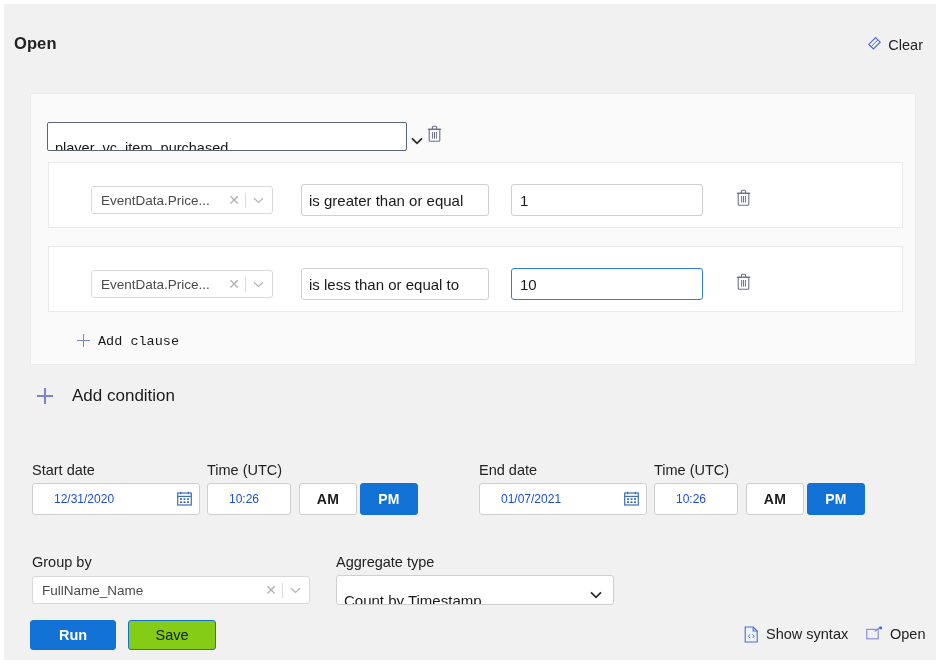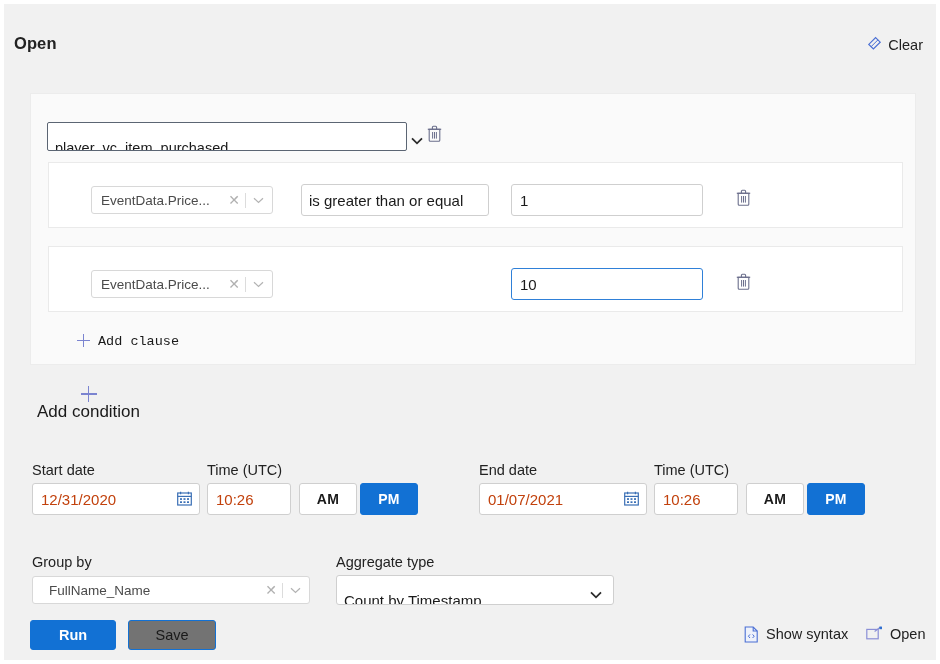--- a/index.html
+++ b/index.html
@@ -175,23 +175,22 @@
     font-size: 13.5px;
     color: #1a1a1a;
     font-weight: 500;
   }
 
   .add-condition {
     position: absolute;
     left: 33px; top: 382px;
     display: flex;
     align-items: center;
-    gap: 0;
-    cursor: pointer;
-    flex-direction: column;
+    gap: 19px;
+    cursor: pointer;
   }
   .add-condition .lbl {
     font-size: 17px;
     color: #1a1a1a;
     font-weight: 500;
   }
 
   .plus {
     display: inline-block;
     position: relative;
@@ -211,26 +210,26 @@
 
   
   .field-label {
     position: absolute;
     font-size: 14.5px;
     color: #222222;
   }
   .text-input {
     position: absolute;
     font-family: "Liberation Sans", sans-serif;
-    font-size: 15px;
-    color: #c2410c;
+    font-size: 12px;
+    color: #1d4ed8;
     background: #ffffff;
     border: 1px solid #cfcfcf;
     border-radius: 3px;
-    padding: 0 8px;
+    padding: 0 21px;
     height: 32px;
   }
   .date-wrap { position: absolute; }
   .cal-icon {
     position: absolute;
     right: 8px; top: 8px;
     cursor: pointer;
   }
   .ampm {
     position: absolute;
@@ -260,21 +259,21 @@
   
   .groupby-box {
     position: absolute;
     left: 28px; top: 572px;
     width: 278px; height: 28px;
     background: #ffffff;
     border: 1px solid #d8d8d8;
     border-radius: 3px;
     display: flex;
     align-items: center;
-    padding-left: 16px;
+    padding-left: 9px;
     cursor: pointer;
   }
   .agg-select {
     position: absolute;
     left: 332px; top: 571px;
     width: 278px; height: 30px;
     font-family: "Liberation Sans", sans-serif;
     font-size: 15px;
     color: #1a1a1a;
     background: #ffffff;
@@ -301,21 +300,21 @@
     left: 26px; top: 616px;
     width: 86px;
     background: #1271d4;
     border: 1px solid #1271d4;
     color: #ffffff;
     font-weight: bold;
   }
   .btn-save {
     left: 124px; top: 616px;
     width: 88px;
-    background: #737373;
+    background: #84cc16;
     border: 1px solid #1271d4;
     color: #1a1a1a;
   }
   .footer-link {
     position: absolute;
     display: flex;
     align-items: flex-start;
     gap: 7px;
     cursor: pointer;
   }
@@ -389,20 +388,21 @@
       <div class="token-box">
         <span class="token-text">EventData.Price...</span>
         <span class="token-x">✕</span>
         <span class="token-div"></span>
         <span class="token-caret">
           <svg width="11" height="7" viewBox="0 0 11 7">
               <path d="M1 1.2 L5.5 5.5 L10 1.2" fill="none" stroke="#b3b3b3" stroke-width="1.2"></path>
             </svg>
         </span>
       </div>
+      <select class="op-select"><option>is less than or equal to</option></select>
       <input class="val-input focused" type="text" value="10" style="">
       <span class="clause-trash">
         <svg width="15" height="17" viewBox="0 0 15 17">
           <path d="M2.2 4.3 h10.6 v11 a1 1 0 0 1 -1 1 h-8.6 a1 1 0 0 1 -1 -1 z" fill="none" stroke="#6b6f8c" stroke-width="1.1"></path>
           <path d="M0.8 4.3 h13.4" stroke="#6b6f8c" stroke-width="1.2"></path>
           <path d="M5.4 4.3 v-2 a1 1 0 0 1 1 -1 h2.2 a1 1 0 0 1 1 1 v2" fill="none" stroke="#6b6f8c" stroke-width="1.1"></path>
           <path d="M5.6 7 v6.6 M7.5 7 v6.6 M9.4 7 v6.6" stroke="#6b6f8c" stroke-width="1"></path>
         </svg>
       </span>
     </div>

